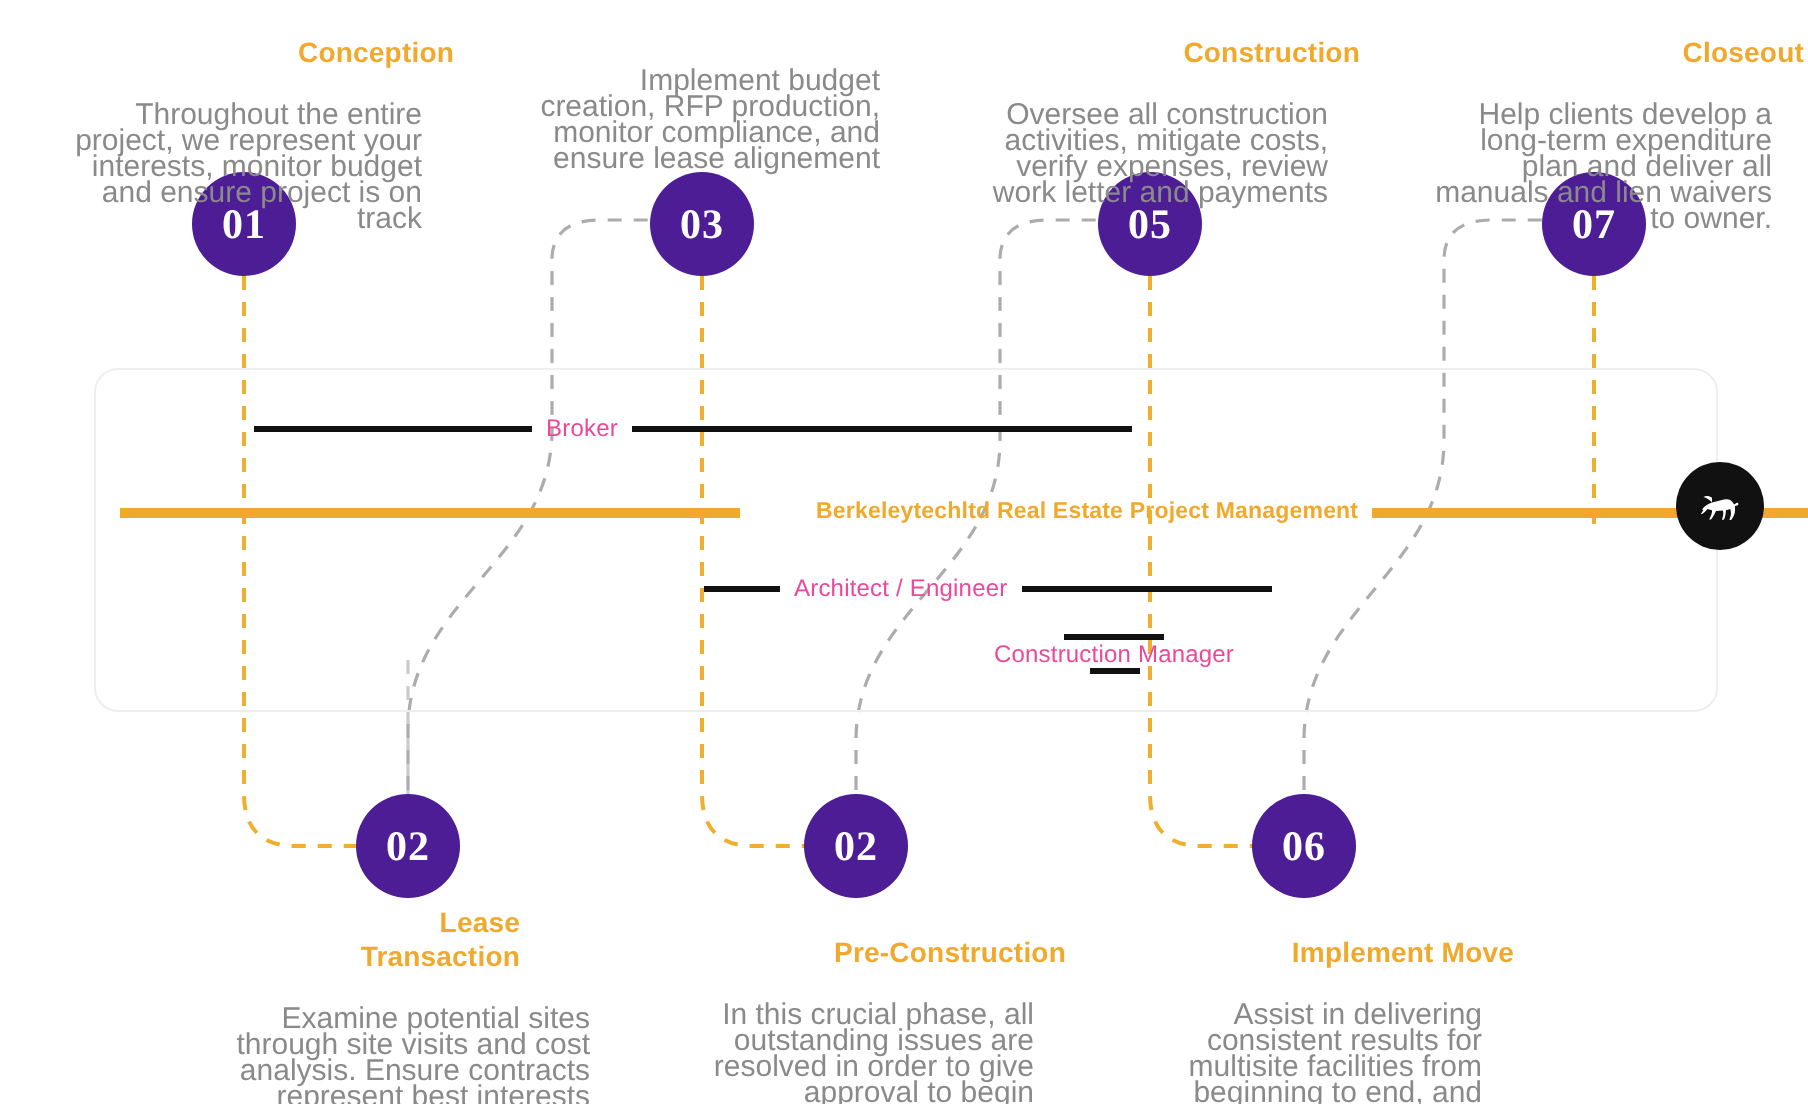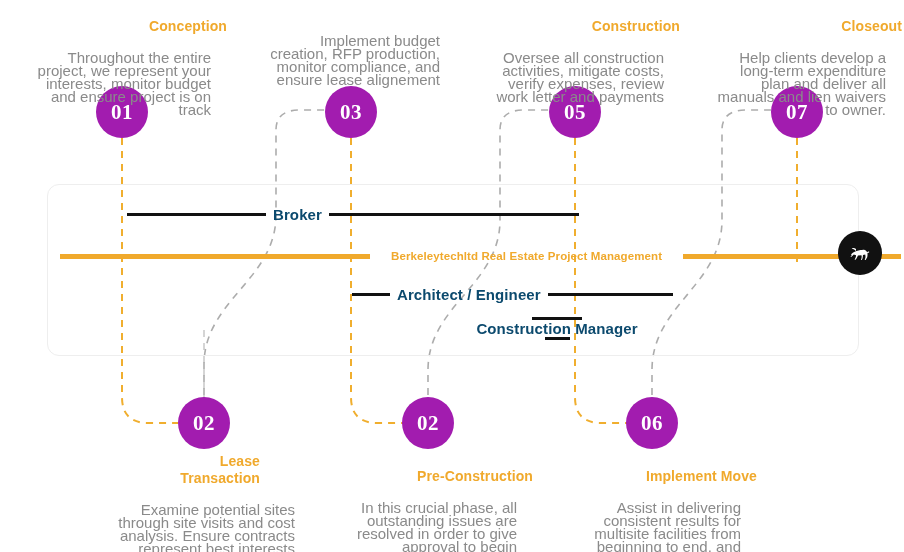--- a/index.html
+++ b/index.html
@@ -49,23 +49,23 @@
     display: flex;
     align-items: center;
     height: 18px;
   }
   .role-row .seg {
     height: 3px;
     background: #111111;
     flex: none;
   }
   .role-row .role-label {
-    font-size: 15px;
-    font-weight: bold;
-    color: #0c4a6e;
+    font-size: 12px;
+    font-weight: normal;
+    color: #ec4899;
     white-space: nowrap;
     padding: 0 7px;
     letter-spacing: 0.1px;
   }
 
   
   .master-row {
     position: absolute;
     left: 60px;
     top: 246px;
@@ -77,22 +77,23 @@
   .master-row .mseg {
     height: 5px;
     background: #F0A92C;
     flex: none;
   }
   .master-row .master-label {
     font-size: 11.5px;
     font-weight: bold;
     color: #F0A92C;
     white-space: nowrap;
-    padding: 0 21px;
+    padding: 0 7px;
     letter-spacing: 0.1px;
+    margin-left: 31px;
   }
 
   
   .end-badge {
     position: absolute;
     left: 838px;
     top: 231px;
     width: 44px;
     height: 44px;
     border-radius: 50%;
@@ -102,21 +103,21 @@
     justify-content: center;
   }
   .end-badge svg { display:block; }
 
   
   .step-node {
     position: absolute;
     width: 52px;
     height: 52px;
     border-radius: 50%;
-    background: #a21caf;
+    background: #4c1d95;
     display: flex;
     align-items: center;
     justify-content: center;
     text-align: center;
   }
   .step-node .num {
     font-family: "Liberation Serif", serif;
     font-size: 21px;
     font-weight: bold;
     color: #ffffff;

